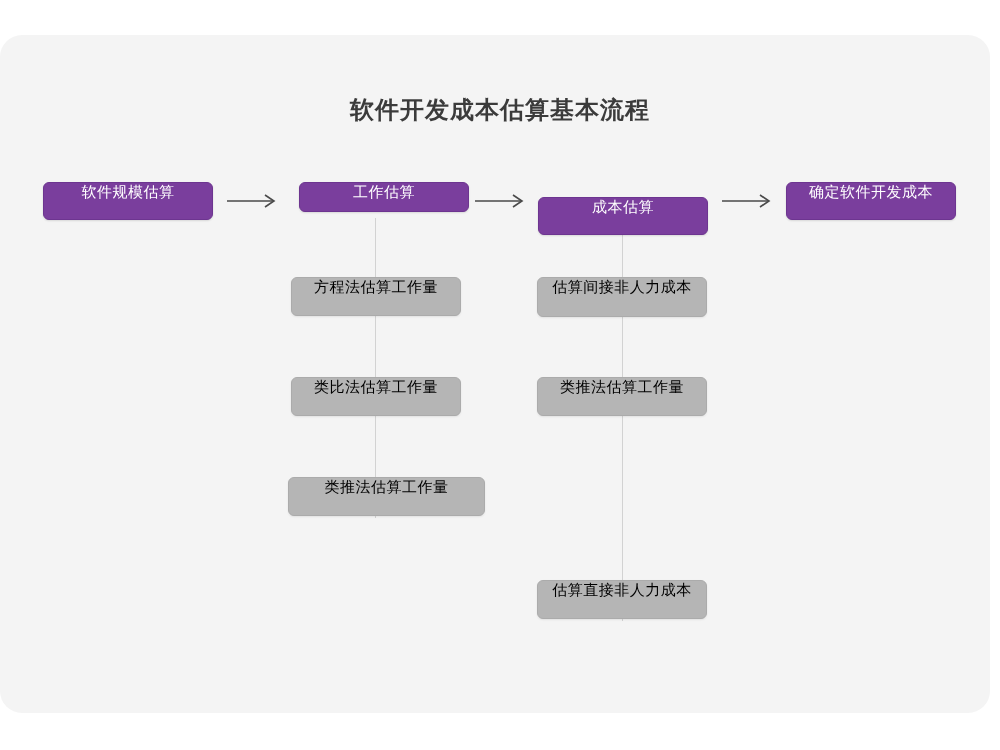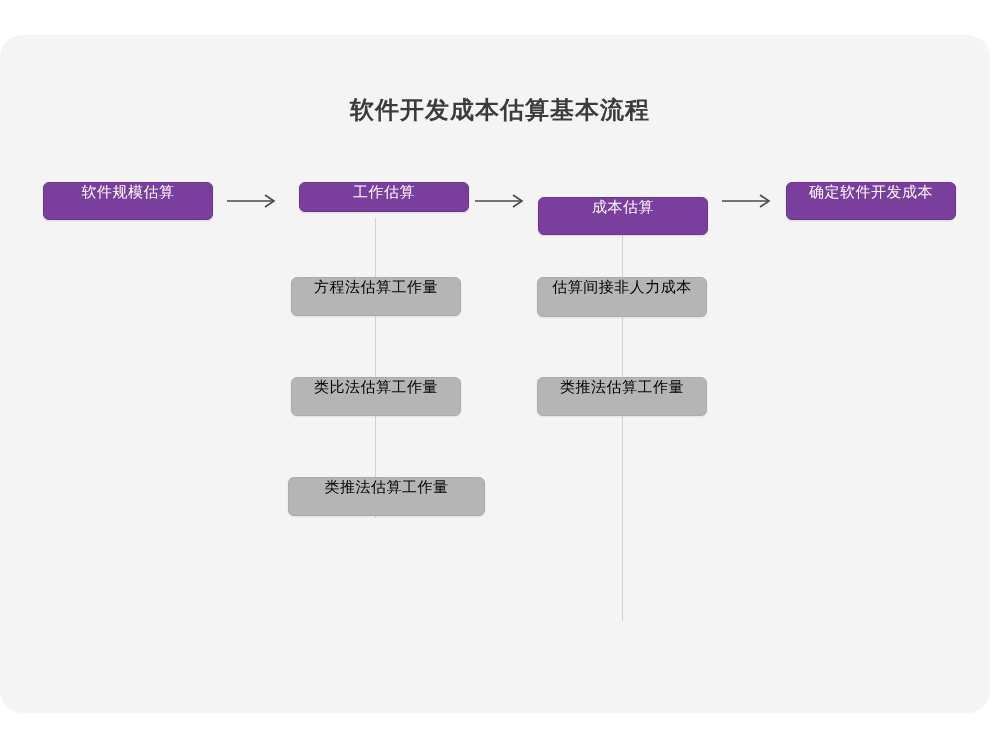--- a/index.html
+++ b/index.html
@@ -161,15 +161,18 @@
 
     <div class="node secondary" style="left:537px; top:277px; width:170px; height:40px;">
       <span>估算间接非人力成本</span>
     </div>
 
     <div class="node secondary" style="left:537px; top:377px; width:170px; height:39px;">
       <span>类推法估算工作量</span>
     </div>
 
 
+    <div class="node secondary" style="left:537px; top:580px; width:170px; height:39px;">
+      <span>估算直接非人力成本</span>
+    </div>
 
   </div>
 </div>
 
 </body></html>

